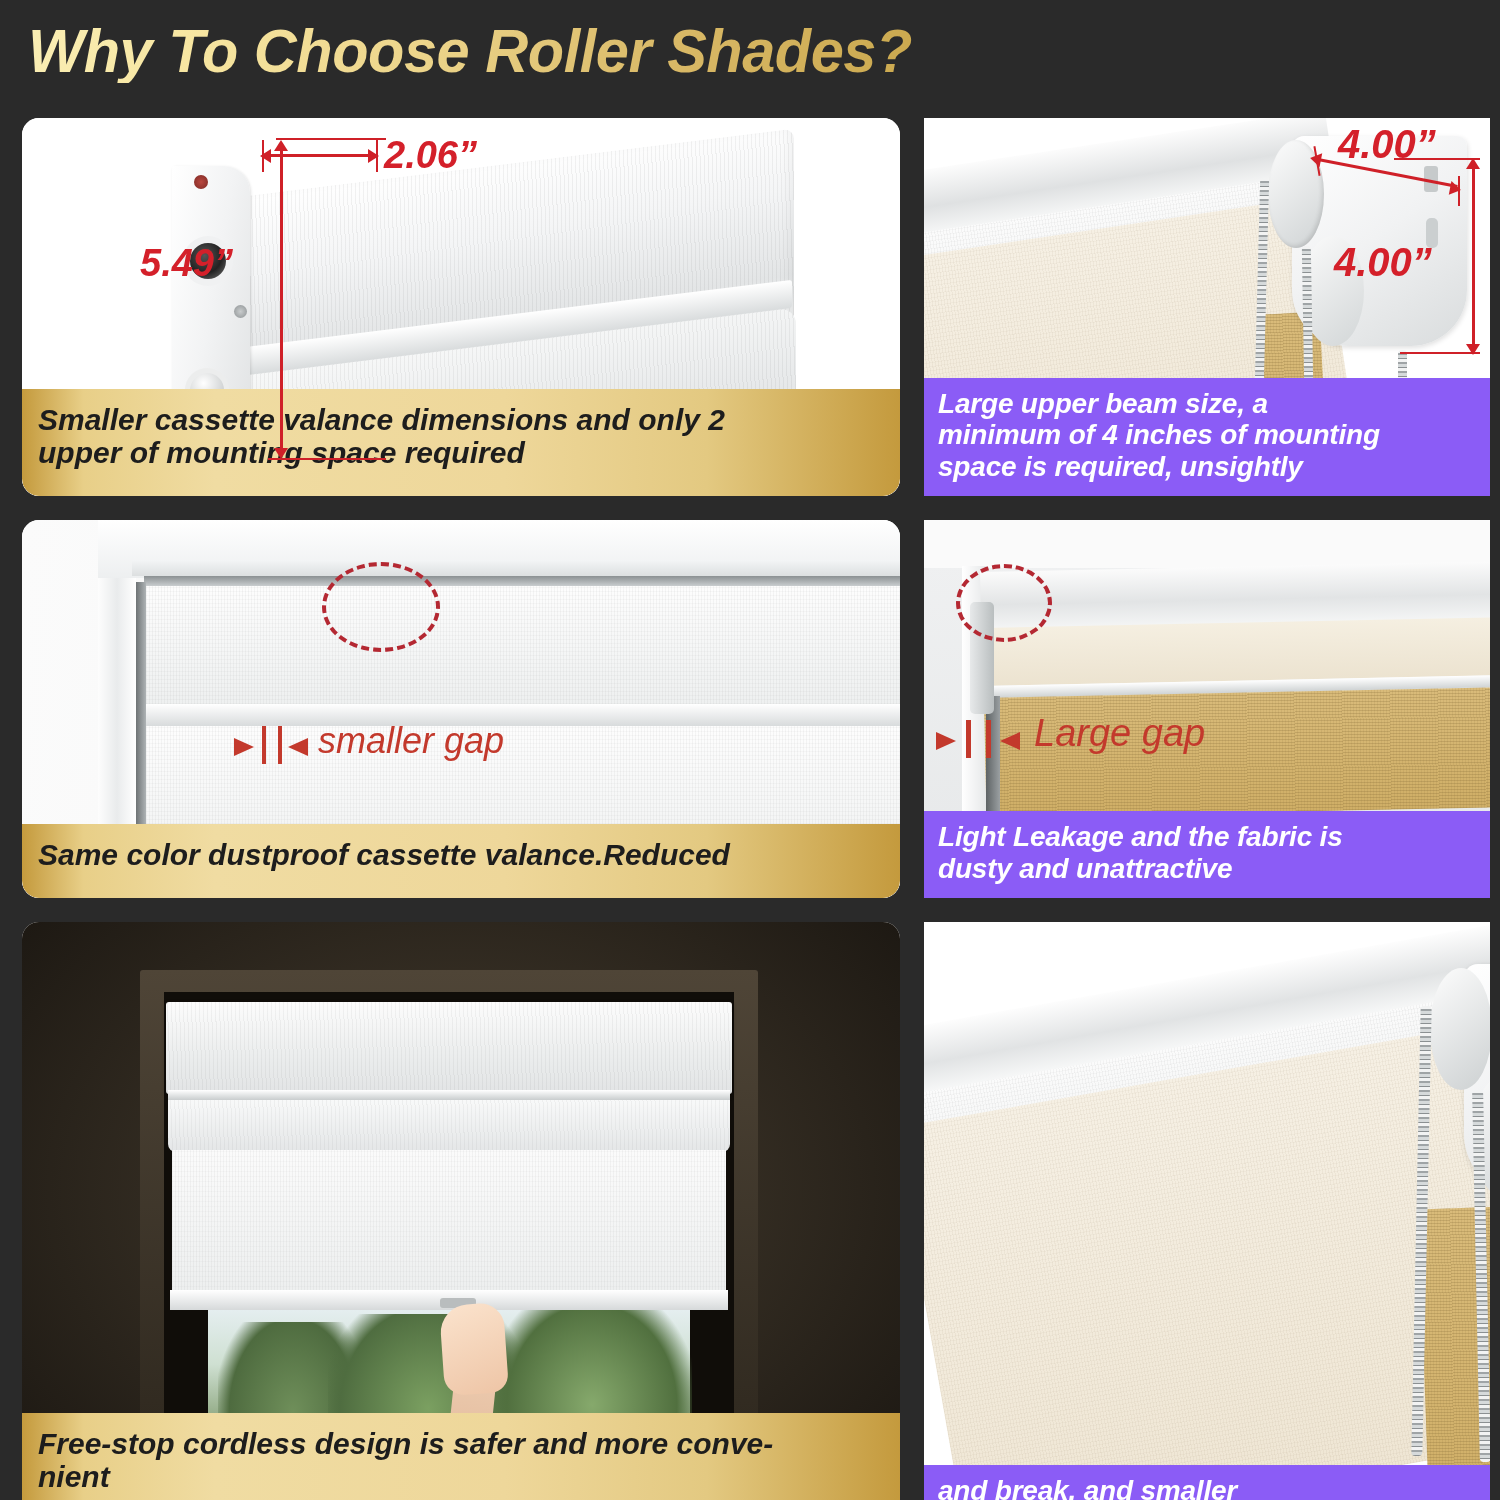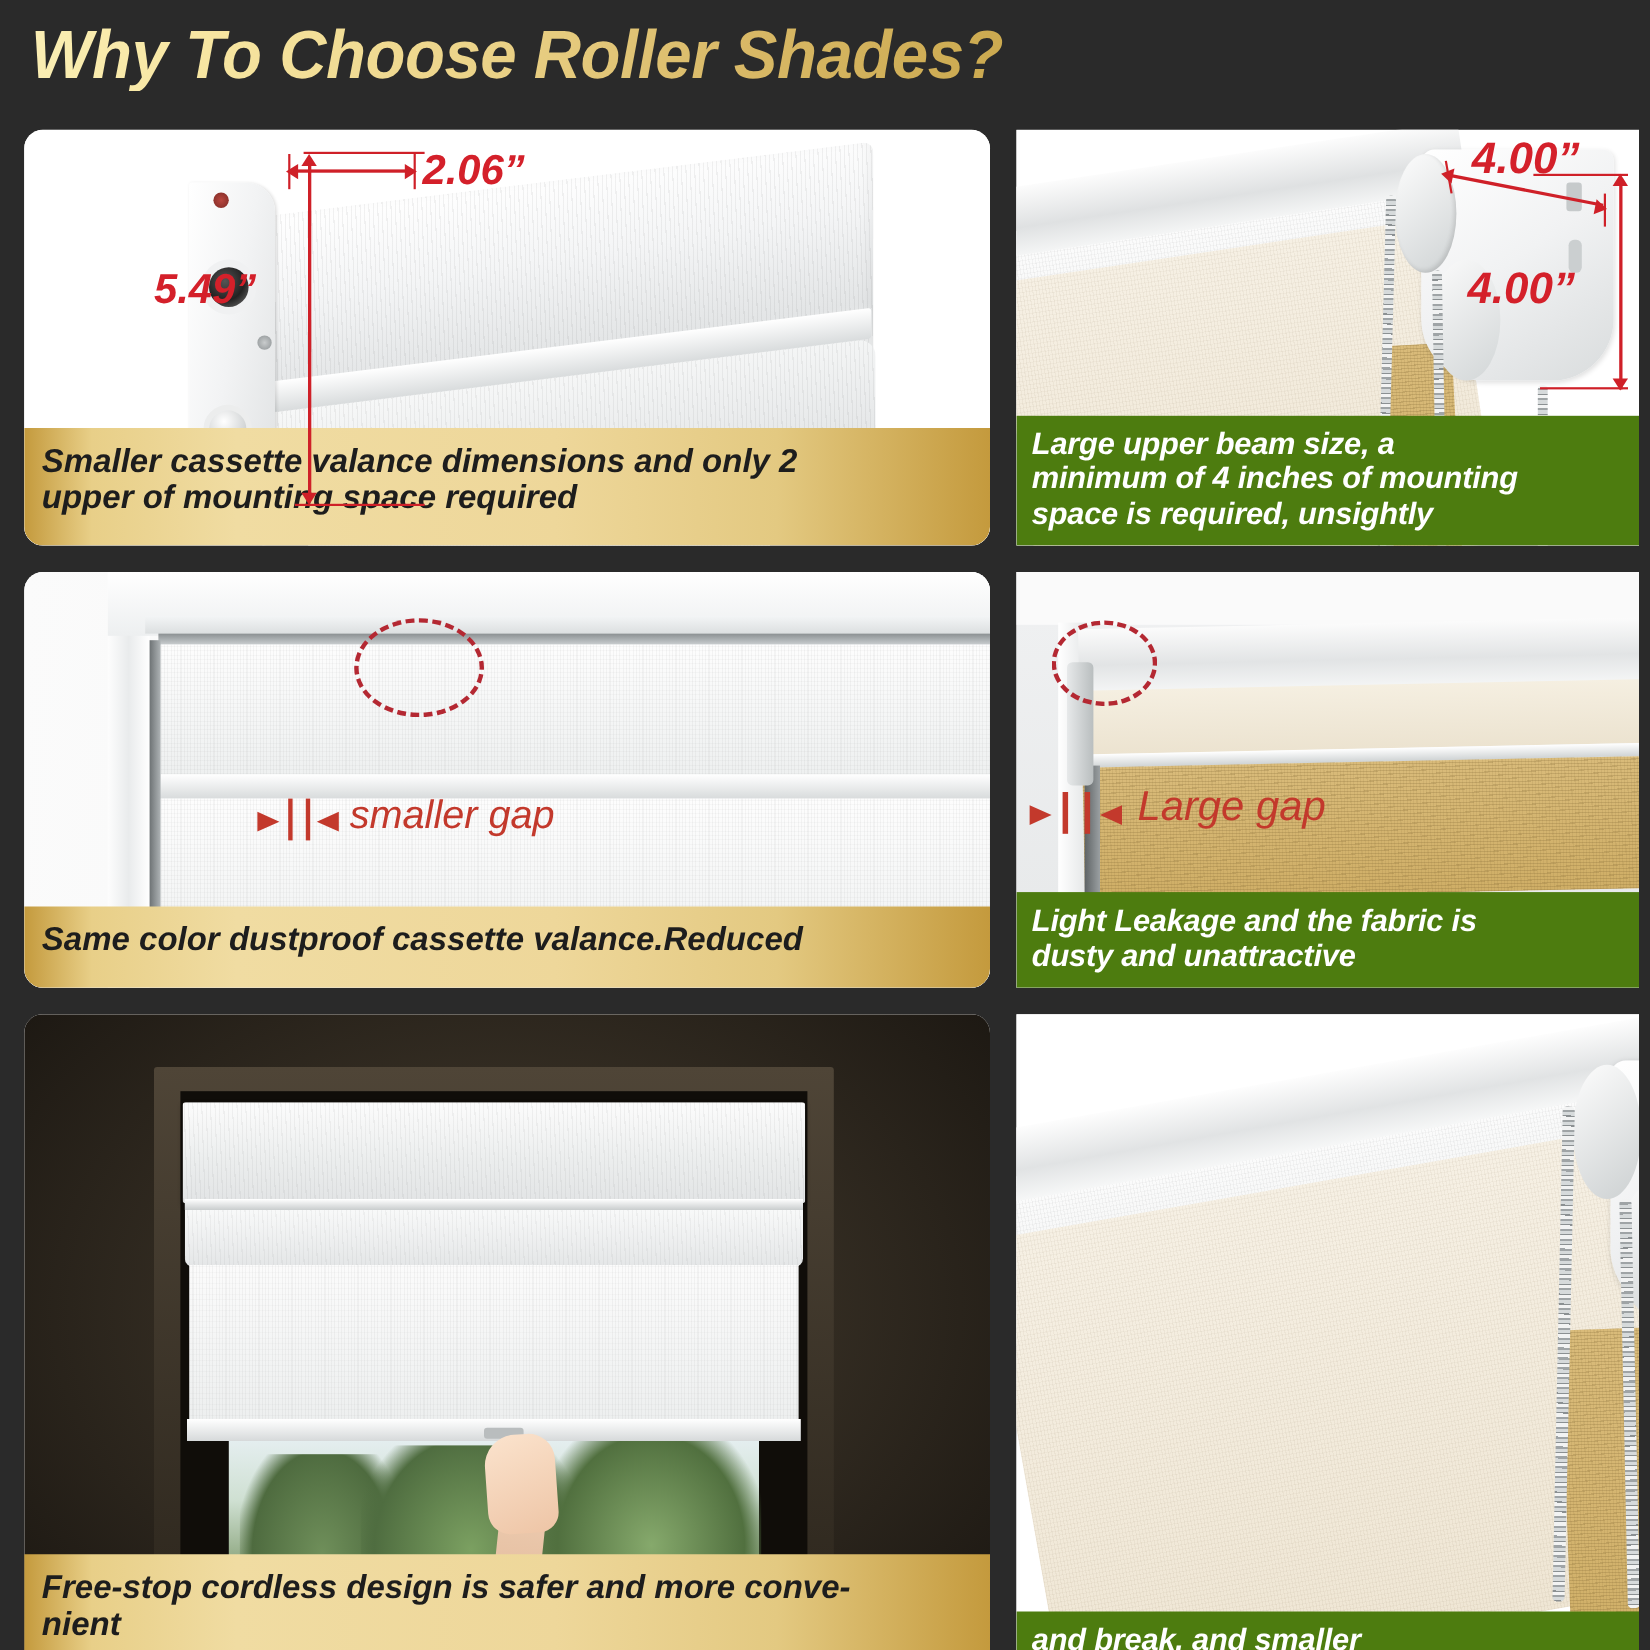--- a/index.html
+++ b/index.html
@@ -63,21 +63,21 @@
   }
   .caption.gold {
     background: linear-gradient(90deg, #c49a3d 0%, #e8cf88 7%, #f0dca2 22%, #eed79a 55%, #e3c981 78%, #c49a3d 100%);
     color: #1d1d1d;
     font-size: 30px;
     border-bottom-left-radius: 17px;
     border-bottom-right-radius: 17px;
     padding-bottom: 26px;
   }
   .caption.gray {
-    background: #4d7c0f;
+    background: #8b5cf6;
     color: #ffffff;
     font-size: 28px;
     letter-spacing: -0.2px;
     padding: 10px 14px 14px 14px;
   }
   .caption.gray .ln { display: block; }
   .caption.gold .ln { display: block; }
 
   
   .tex-white {

